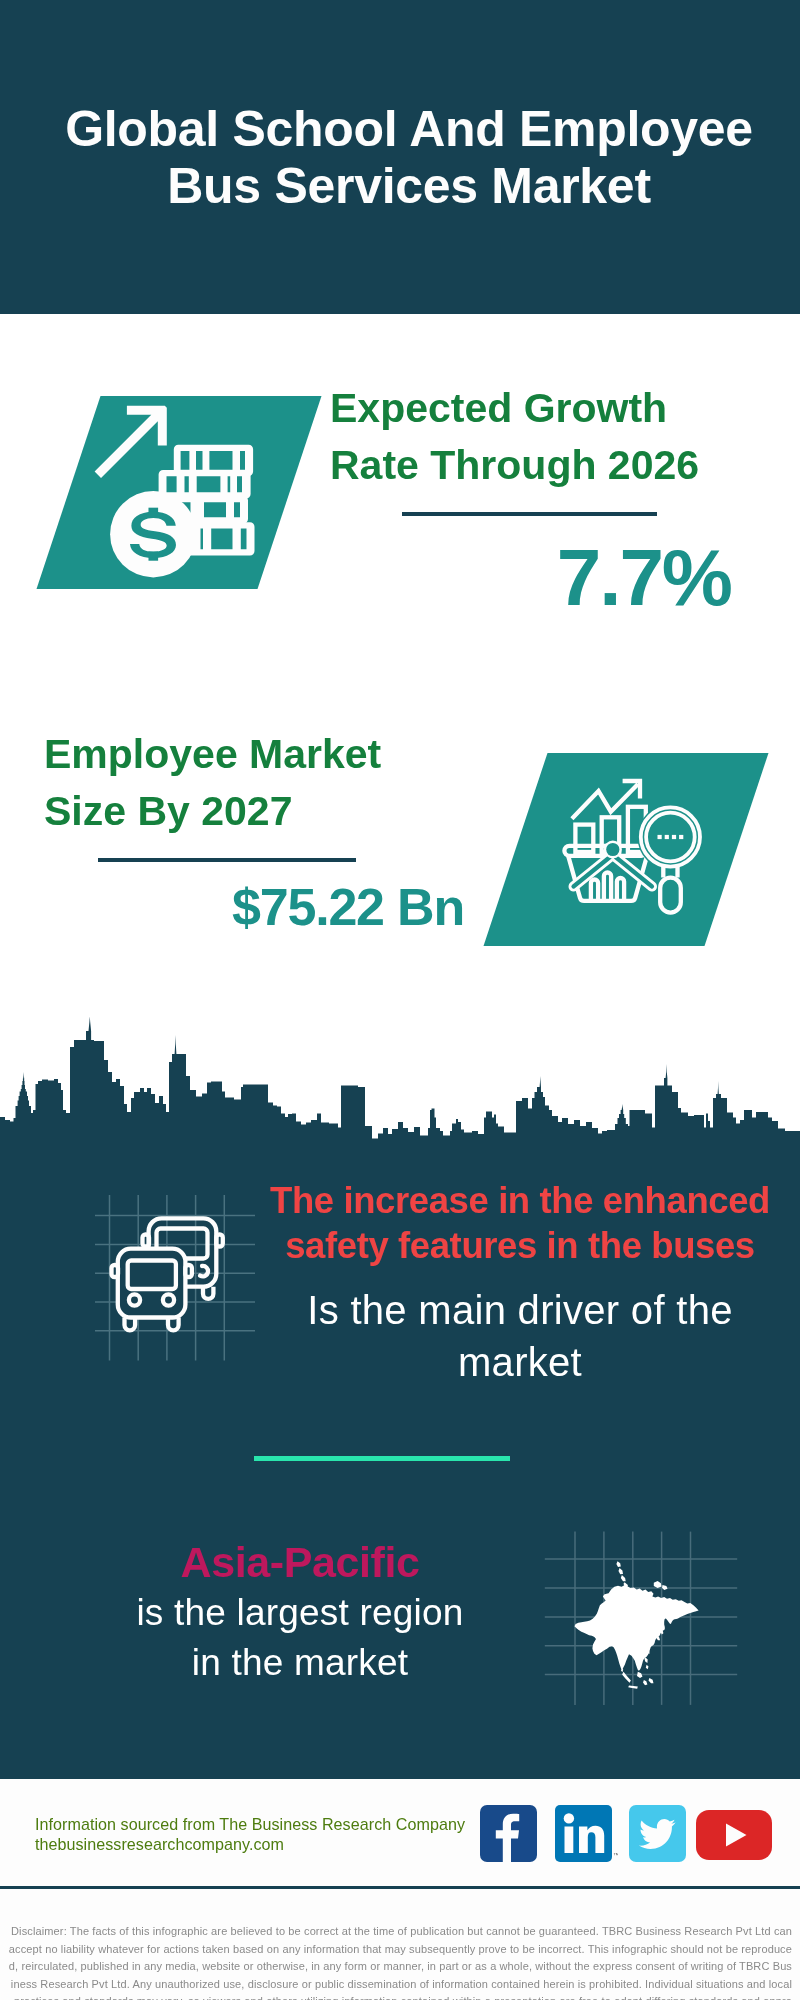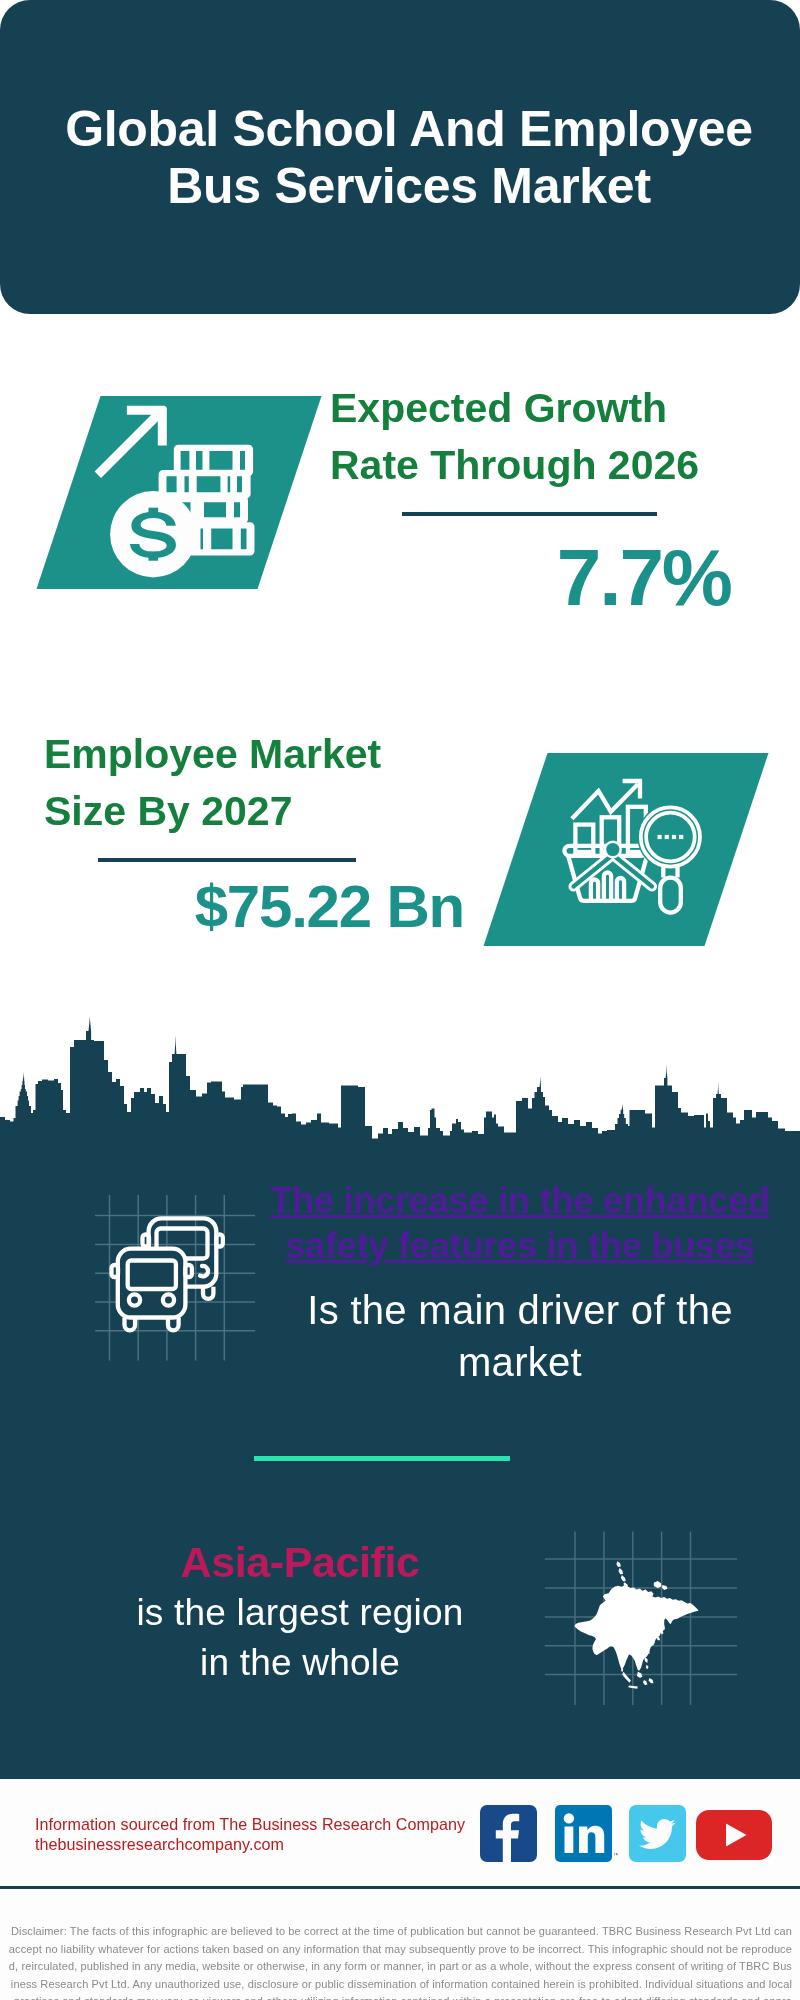--- a/index.html
+++ b/index.html
@@ -1,60 +1,60 @@
 <!DOCTYPE html>
 <html><head>
 <meta charset="utf-8">
 <style>
   html,body{margin:0;padding:0;}
   body{width:800px;height:2000px;background:#fff;font-family:"Liberation Sans",sans-serif;-webkit-font-smoothing:antialiased;}
   .page{position:relative;width:800px;height:2000px;overflow:hidden;background:#fff;}
 
   
-  .header{position:absolute;left:0;top:0;width:800px;height:314px;background:#164152;border-radius:30px;}
+  .header{position:absolute;left:0;top:0;width:800px;height:314px;background:#164152;}
   .header-title{position:absolute;left:9px;top:101px;width:800px;text-align:center;color:#fdfdfd;
     font-size:50px;font-weight:700;line-height:57px;letter-spacing:-0.3px;}
   .header-title .ln{display:block;}
 
   
   .stat-label{color:#15803d;font-size:41px;font-weight:700;line-height:57px;text-align:left;letter-spacing:0px;}
   .stat-rule{height:4px;background:#164152;margin:0 auto;}
   .stat-value{color:#1c918a;font-size:80px;font-weight:700;text-align:right;letter-spacing:-2px;line-height:84px;}
 
   #stat1{position:absolute;left:330px;top:0px;width:420px;}
   #stat1 .stat-label{position:absolute;left:0;top:380px;width:420px;}
   #stat1 .stat-rule{position:absolute;left:72px;top:512px;width:255px;}
   #stat1 .stat-value{position:absolute;left:0;top:536px;width:401px;}
 
   #stat2{position:absolute;left:44px;top:0px;width:420px;}
   #stat2 .stat-label{position:absolute;left:0;top:726px;width:420px;}
   #stat2 .stat-rule{position:absolute;left:54px;top:858px;width:258px;}
-  #stat2 .stat-value{position:absolute;left:0;top:876px;width:420px;font-size:60px;line-height:62px;letter-spacing:-1.2px;}
+  #stat2 .stat-value{position:absolute;left:0;top:876px;width:420px;font-size:52px;line-height:62px;letter-spacing:-1.2px;}
 
   .icon-wrap{position:absolute;}
 
   
   .lower{position:absolute;left:0;top:1150px;width:800px;height:629px;background:#164152;}
   .skyline{position:absolute;left:0;top:1015px;width:800px;height:145px;}
 
   .driver-text{position:absolute;left:250px;top:1178px;width:540px;text-align:center;
     font-size:36.5px;line-height:45px;color:#ffffff;font-weight:400;letter-spacing:-0.4px;}
-  .driver-text .hl{color:#4c1d95;font-weight:700;display:block;text-decoration:underline;}
+  .driver-text .hl{color:#ef4444;font-weight:700;display:block;}
   .driver-text .rs{display:block;font-size:40px;letter-spacing:0.3px;width:460px;margin:16px auto;line-height:52px;}
 
   .mid-rule{position:absolute;left:254px;top:1456px;width:256px;height:5px;background:#29e5ad;}
 
   .region-text{position:absolute;left:35px;top:1536px;width:530px;text-align:center;
     color:#ffffff;font-weight:400;}
   .region-text .hl{color:#be185d;font-weight:700;display:block;font-size:43px;line-height:52px;letter-spacing:-0.4px;}
   .region-text .rs{display:block;font-size:37px;line-height:50px;letter-spacing:0.2px;white-space:nowrap;}
 
   
   .footer{position:absolute;left:0;top:1779px;width:800px;height:221px;background:#fdfdfd;}
-  .src-text{position:absolute;left:35px;top:1814px;color:#b91c1c;font-size:16.1px;line-height:20px;font-weight:400;letter-spacing:0.05px;}
+  .src-text{position:absolute;left:35px;top:1814px;color:#4d7c0f;font-size:16.1px;line-height:20px;font-weight:400;letter-spacing:0.05px;}
   .social{position:absolute;}
   .disclaimer-rule{position:absolute;left:0;top:1886px;width:800px;height:3px;background:#164152;}
   .disclaimer{position:absolute;left:8px;top:1895px;width:784px;color:#8a8a8a;font-size:11.0px;line-height:17.6px;text-align:right;word-break:break-all;letter-spacing:0.125px;margin-top:28px;}
 </style>
 </head>
 <body>
 
 <div class="page">
 
   <div class="header">
@@ -171,21 +171,21 @@
   <div class="driver-text">
     <span class="hl">The increase in the enhanced safety features in the buses</span>
     <span class="rs">Is the main driver of the market</span>
   </div>
 
   <div class="mid-rule"></div>
 
   <div class="region-text">
     <span class="hl">Asia-Pacific</span>
     <span class="rs">is the largest region</span>
-    <span class="rs">in the whole</span>
+    <span class="rs">in the market</span>
   </div>
 
   <div class="map-icon" style="position:absolute;left:540px;top:1525px;width:210px;height:190px;">
     <svg width="210" height="190" viewBox="0 0 210 190" xmlns="http://www.w3.org/2000/svg">
       <line x1="35.0" y1="6.6" x2="35.0" y2="179.9" stroke="#486c7b" stroke-width="1.5"></line>
       <line x1="63.9" y1="6.6" x2="63.9" y2="179.9" stroke="#486c7b" stroke-width="1.5"></line>
       <line x1="92.8" y1="6.6" x2="92.8" y2="179.9" stroke="#486c7b" stroke-width="1.5"></line>
       <line x1="121.6" y1="6.6" x2="121.6" y2="179.9" stroke="#486c7b" stroke-width="1.5"></line>
       <line x1="150.5" y1="6.6" x2="150.5" y2="179.9" stroke="#486c7b" stroke-width="1.5"></line>
       <line x1="4.8" y1="34.1" x2="197.2" y2="34.1" stroke="#486c7b" stroke-width="1.5"></line>

